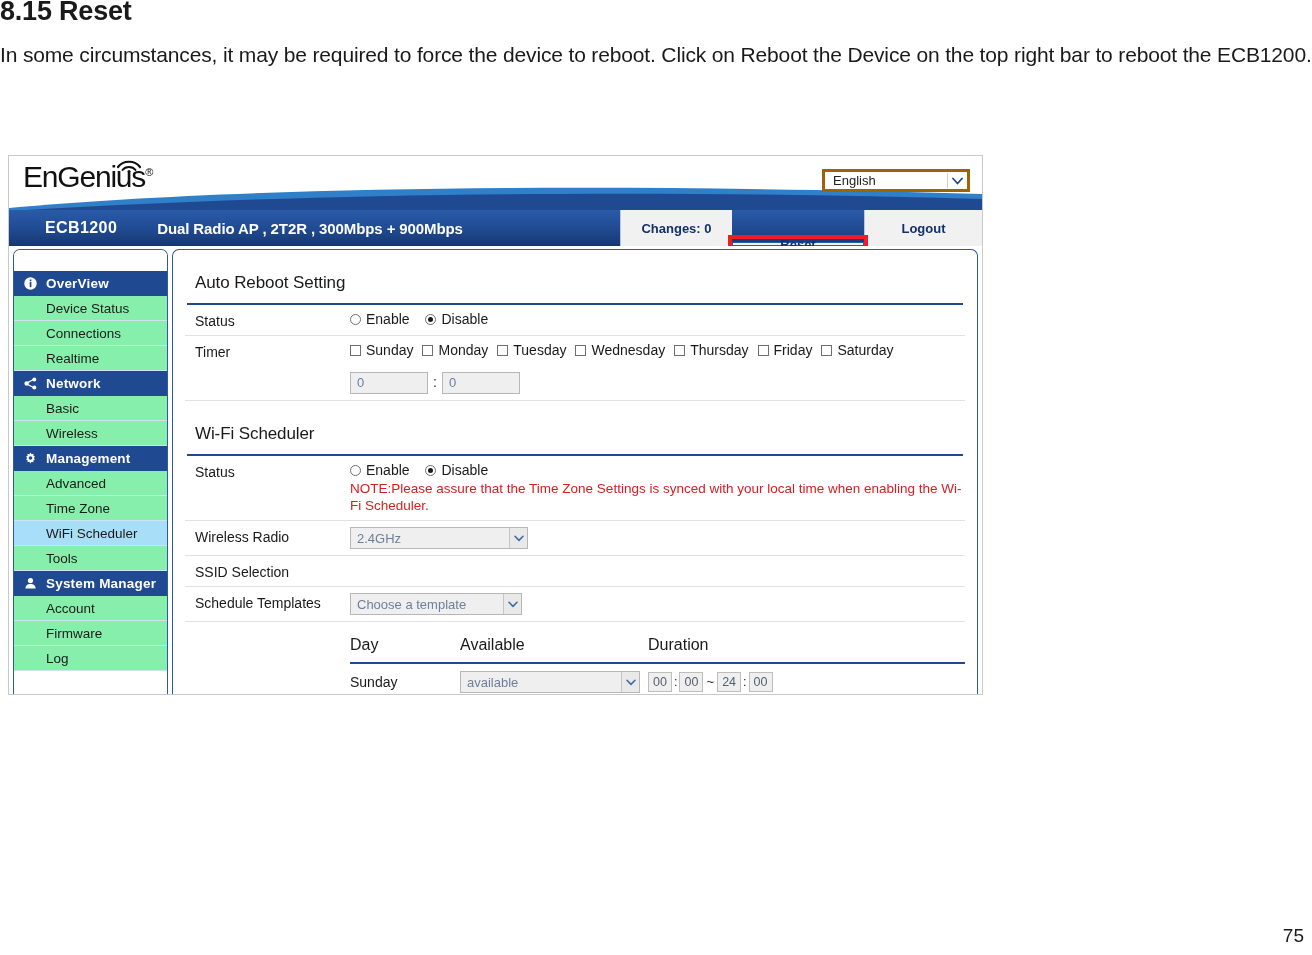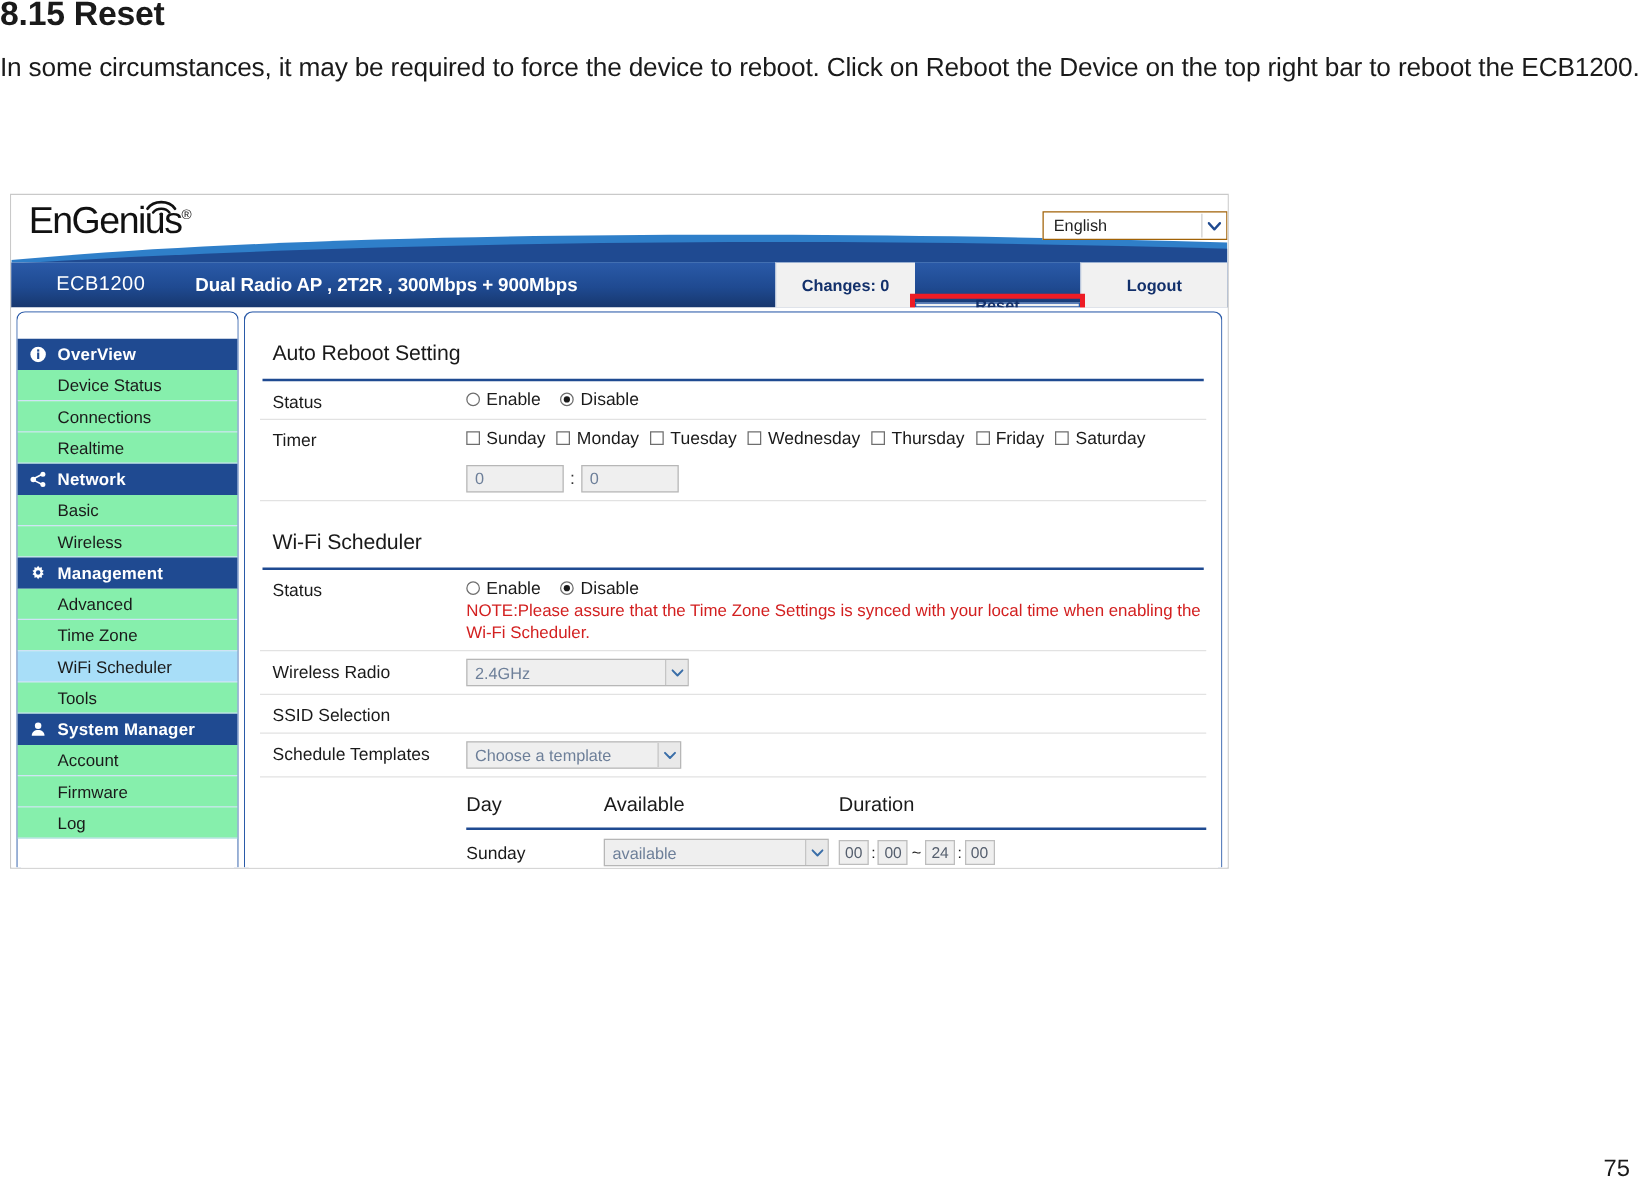--- a/index.html
+++ b/index.html
@@ -56,23 +56,23 @@
     font-size: 11px; vertical-align: super; letter-spacing: 0;
   }
   .wifi-arc {
     position: absolute; left: 107px; top: 0px; width: 26px; height: 16px;
   }
   .swoosh {
     position: absolute; left: 0; bottom: -2px; width: 100%; height: 30px;
     overflow: hidden;
   }
   .lang-select {
-    position: absolute; right: 0; top: 13px;
+    position: absolute; right: 12px; top: 13px;
     width: 148px; height: 23px;
-    border: 1px solid #a16207;
+    border: 3px solid #a16207;
     background: #ffffff;
     font-size: 13px;
     color: #222;
     display: flex; align-items: center;
     padding-left: 8px;
     font-family: "Liberation Sans", sans-serif;
   }
   .lang-select .arrow-box {
     position: absolute; right: 1px; top: 1px; bottom: 1px; width: 19px;
     background: #ffffff; border-left: 1px solid #cfcfcf;
@@ -80,21 +80,21 @@
   }
 
   
   .dev-bluebar {
     position: relative;
     height: 36px;
     background: linear-gradient(180deg,#2a5aa8 0%, #1f4a91 55%, #17376e 100%);
     display: flex; align-items: center;
   }
   .model-name {
-    color: #ffffff; font-size: 16px; font-weight: 400;
+    color: #ffffff; font-size: 16px; font-weight: 700;
     margin-left: 36px; letter-spacing: 0.4px;
     font-family: "Liberation Sans", sans-serif;
   }
   .model-desc {
     color: #ffffff; font-size: 15px; font-weight: bold;
     margin-left: 40px; letter-spacing: -0.1px;
   }
   .topbtns {
     position: absolute; right: 0; top: 0; height: 36px;
     display: flex; align-items: stretch;
@@ -127,21 +127,21 @@
   .dev-body {
     position: relative;
     height: 448px;
     background: #ffffff;
     display: flex;
     padding: 3px 4px 0 4px;
   }
 
   
   .sidebar {
-    width: 178px;
+    width: 155px;
     border: 1px solid #2a5aa8;
     border-bottom: none;
     background: #ffffff;
     overflow: hidden;
     border-top-left-radius: 7px;
     border-top-right-radius: 7px;
   }
   .nav-head {
     background: #1f4a91;
     color: #ffffff;

